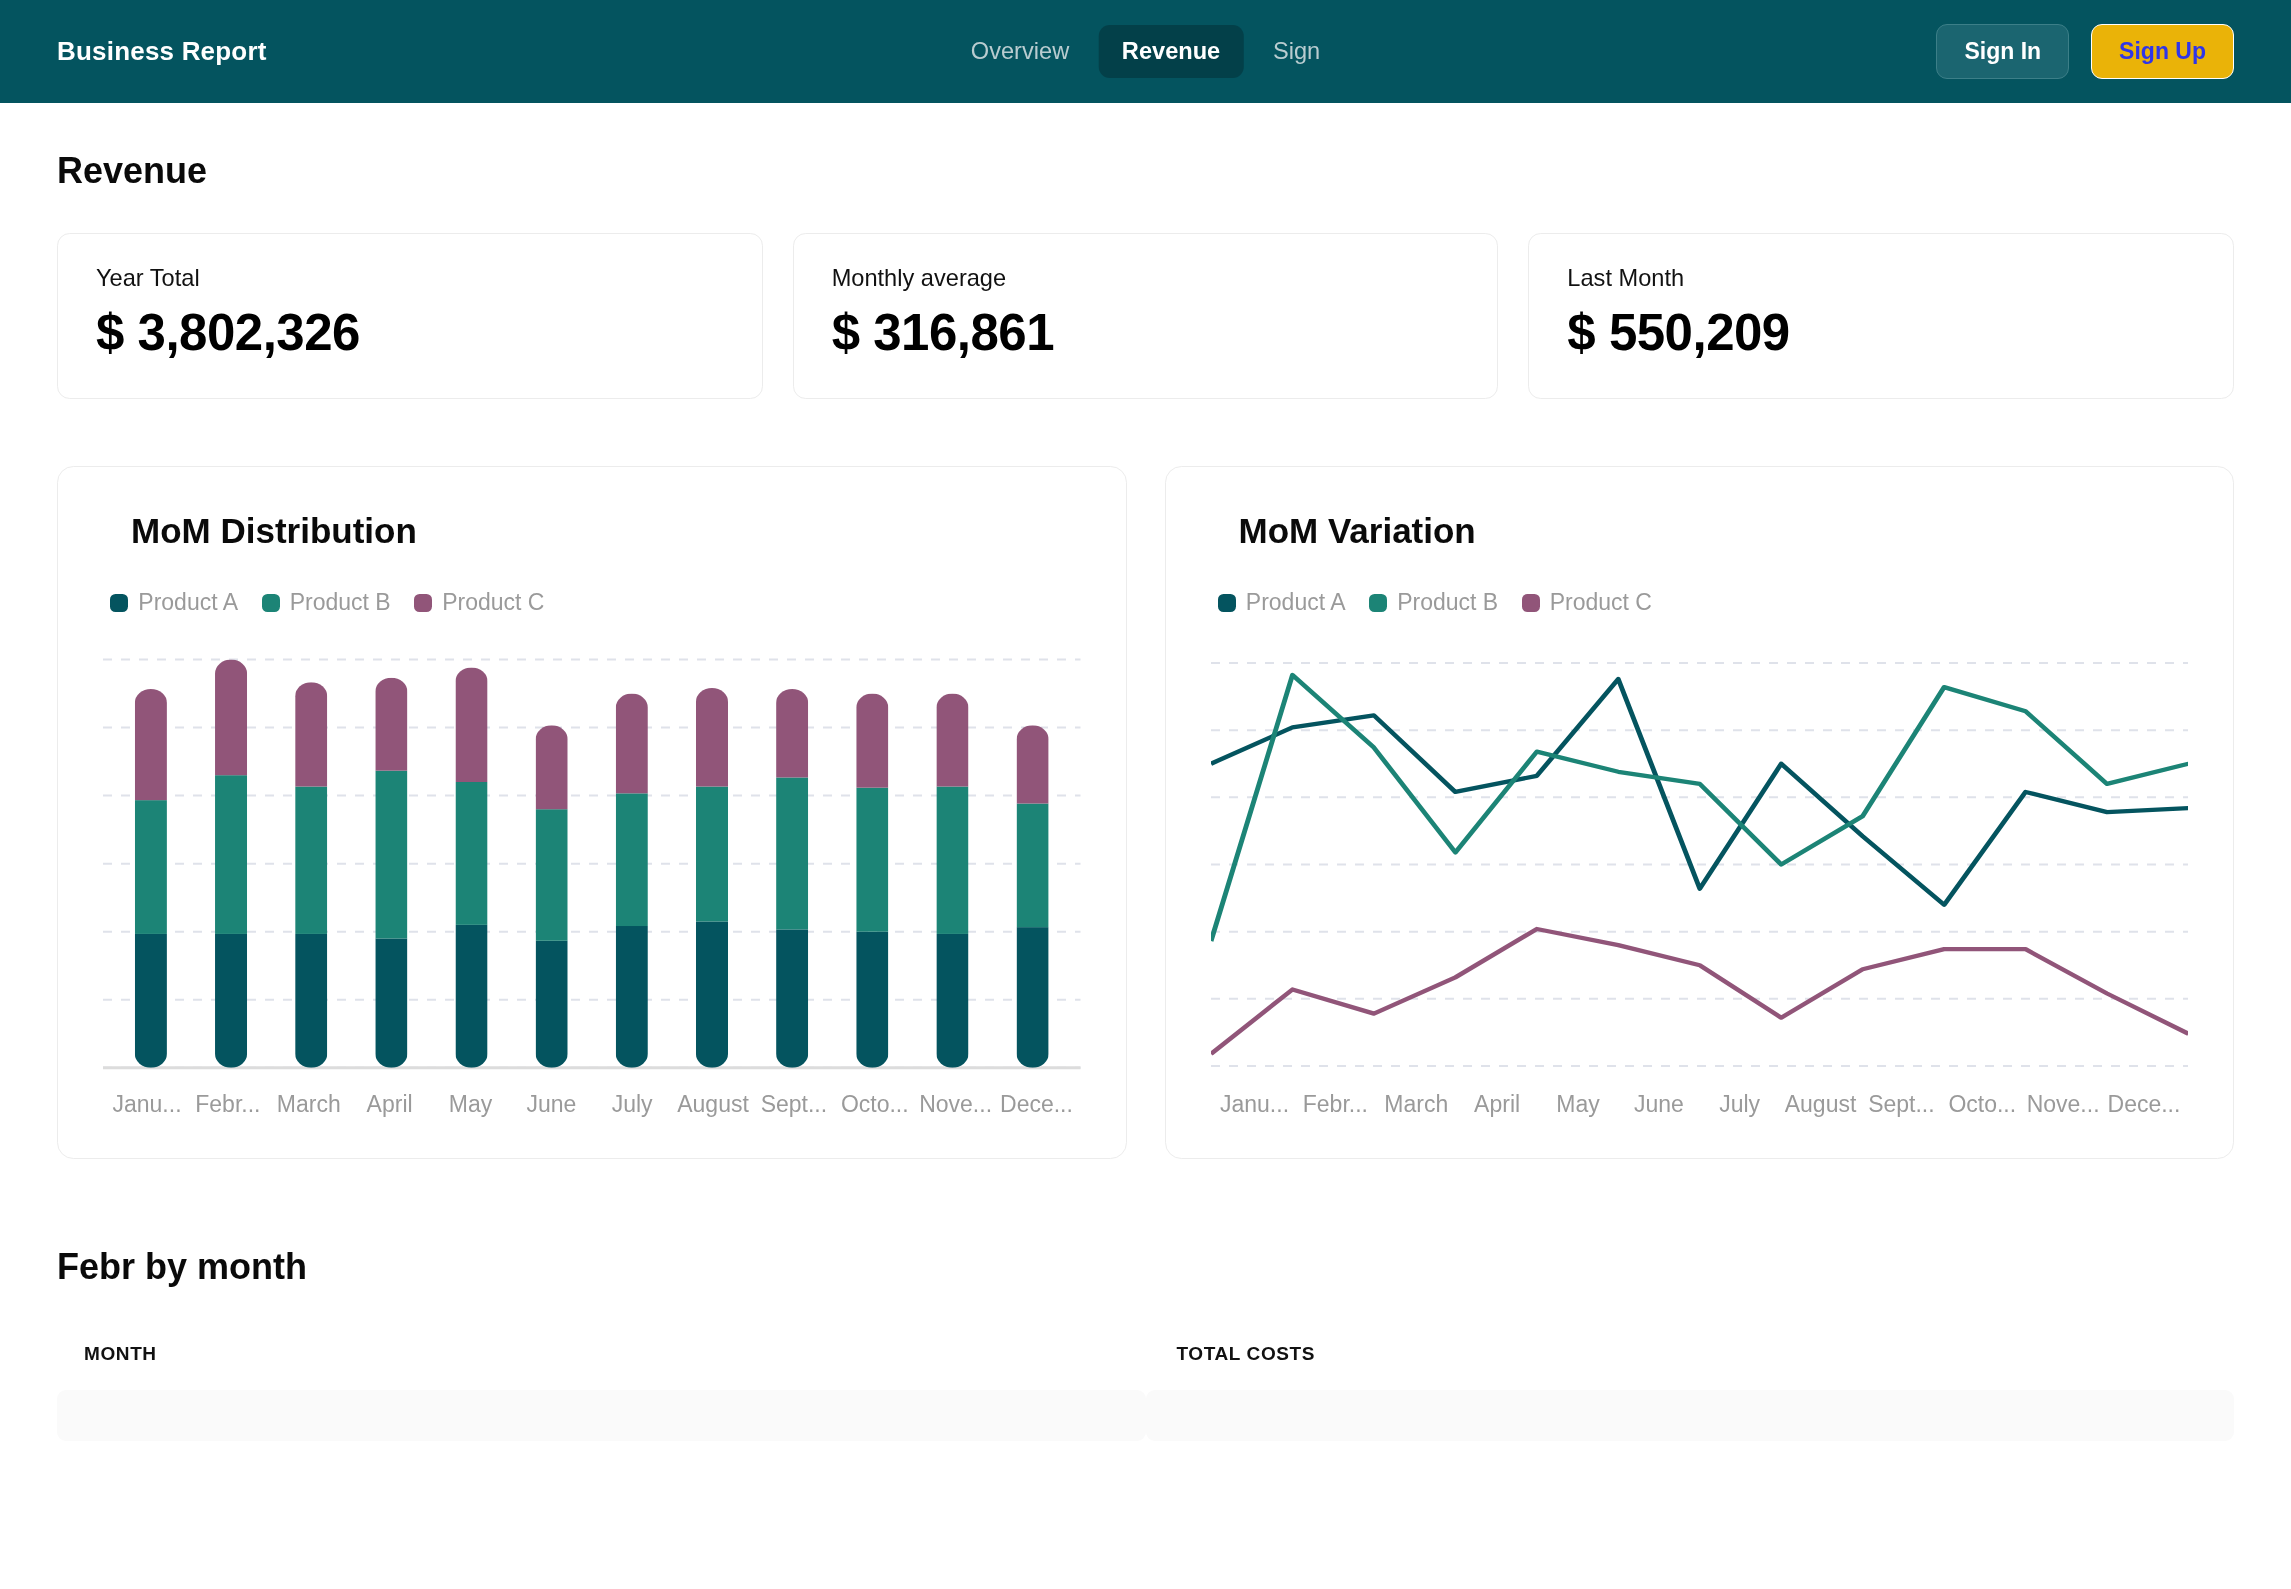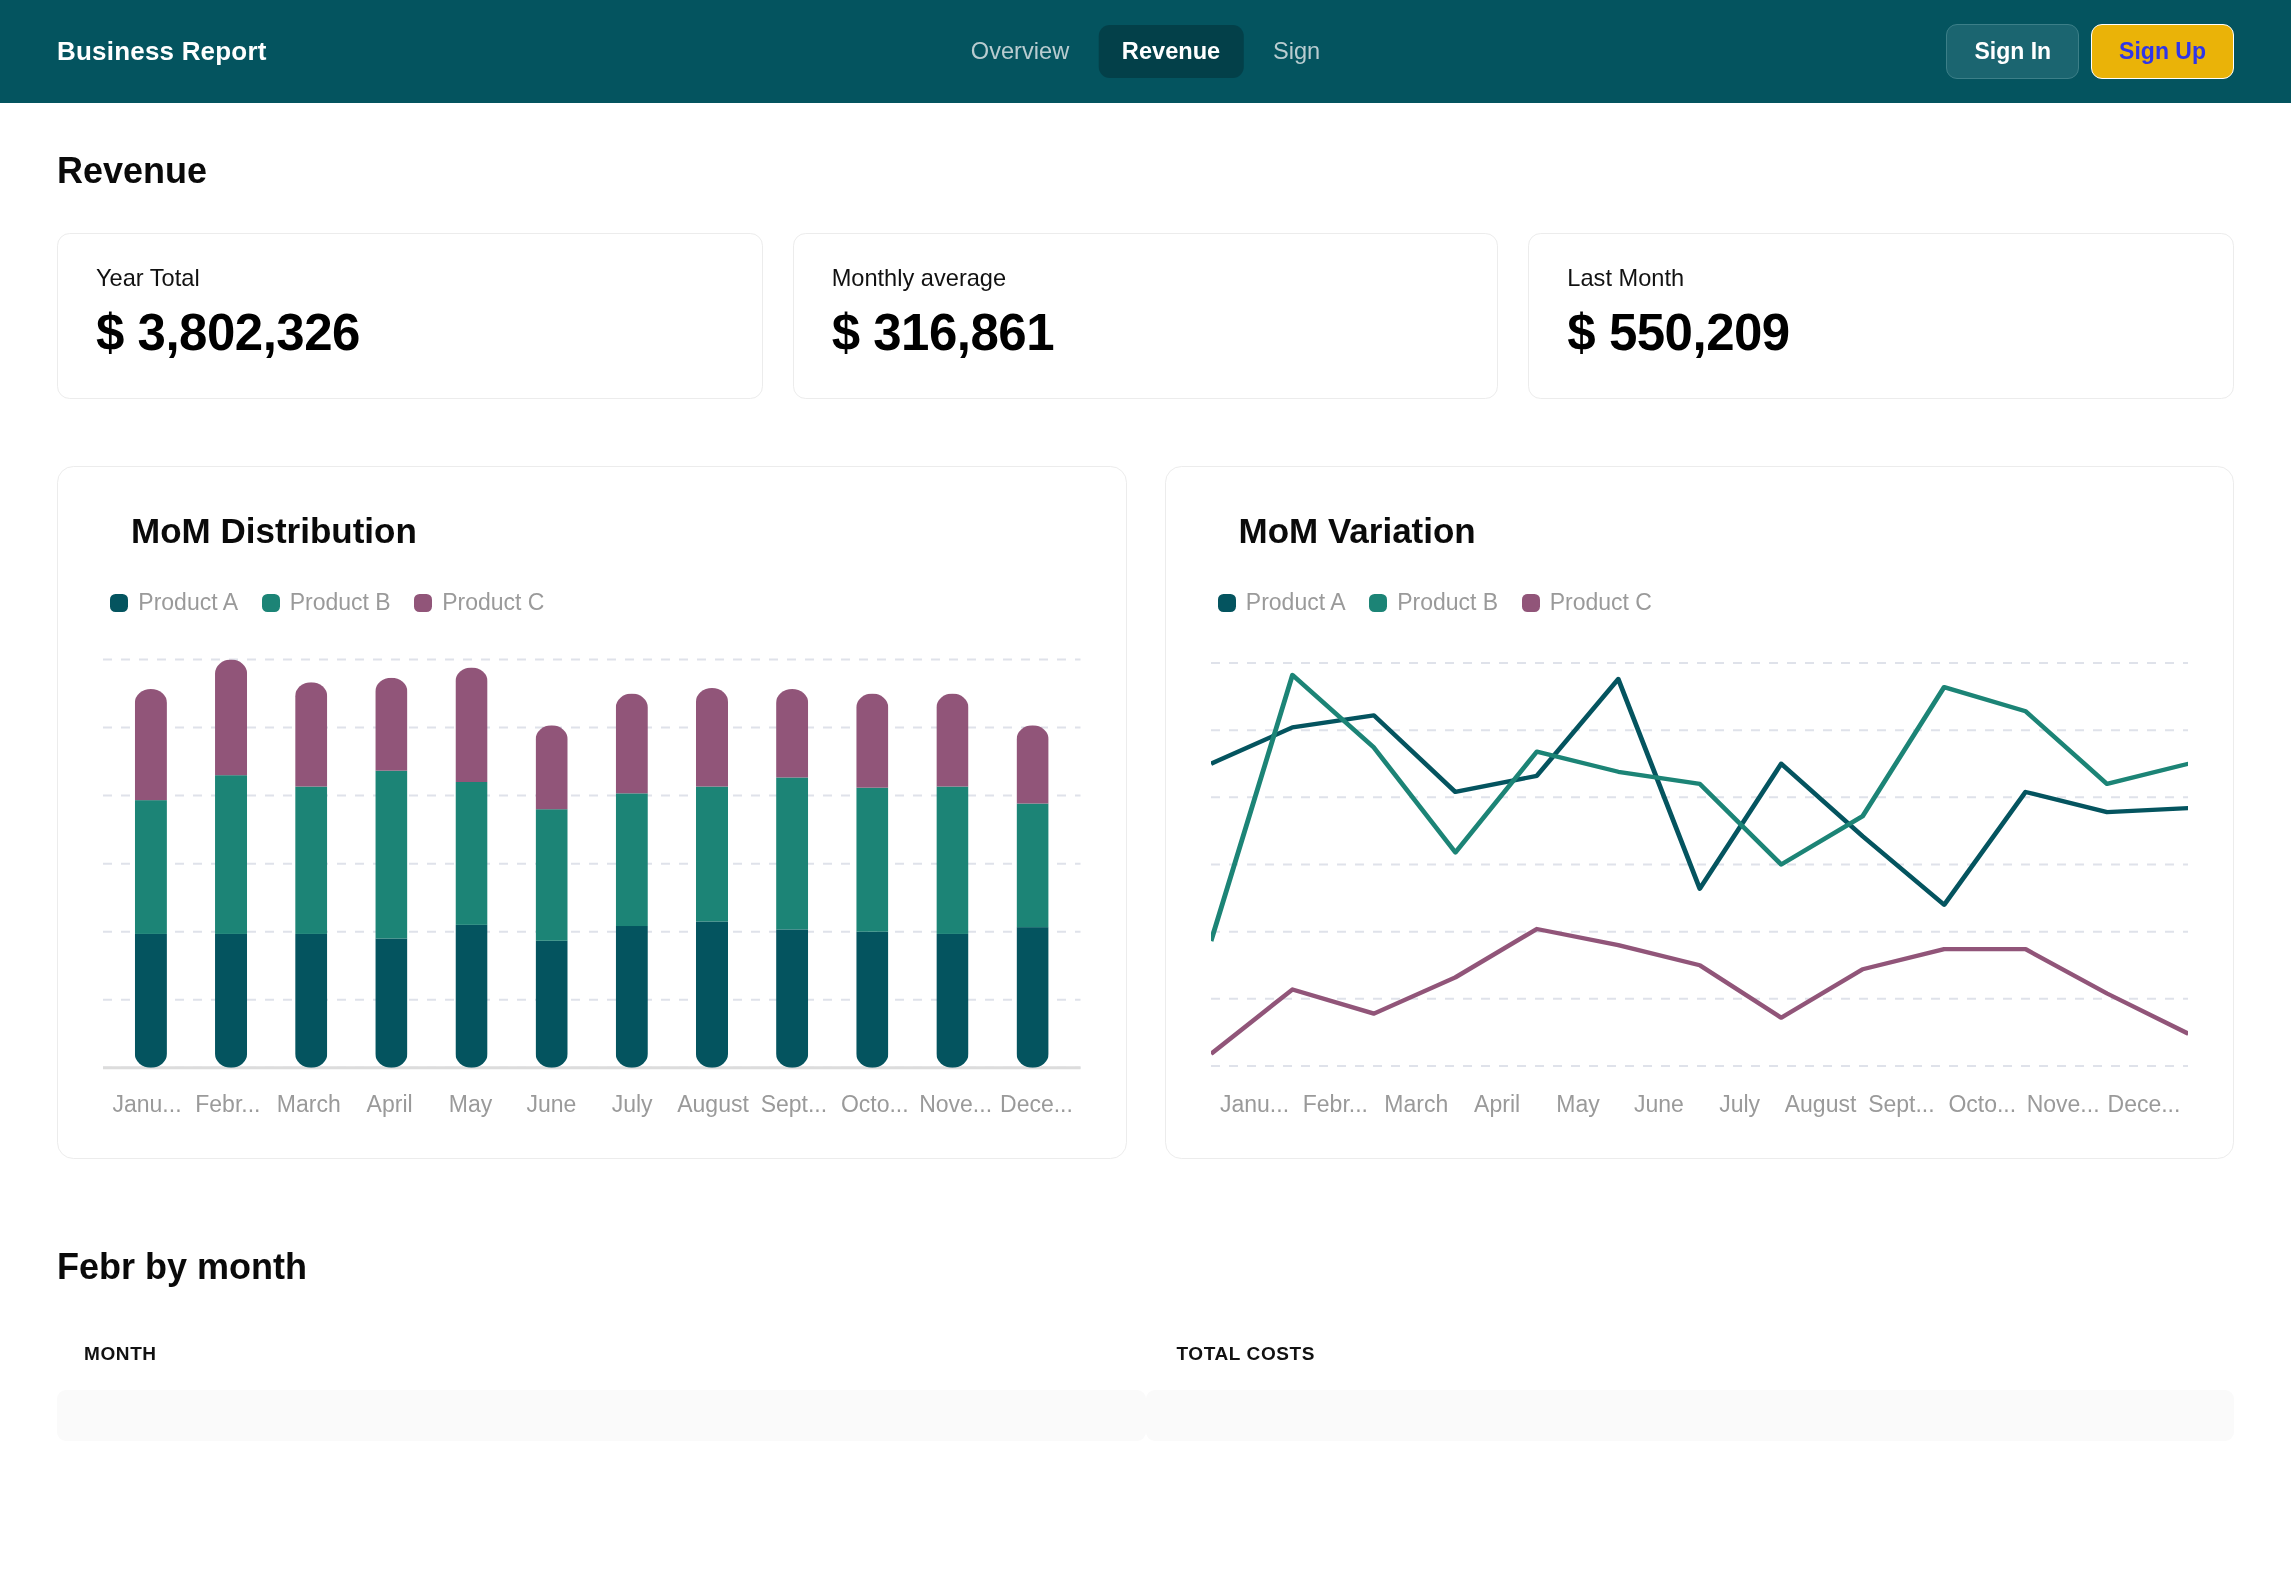--- a/index.html
+++ b/index.html
@@ -43,21 +43,21 @@
   }
   .nav-tab.active {
     background: #034049;
     color: #ffffff;
     font-weight: bold;
   }
   .auth {
     margin-left: auto;
     display: flex;
     align-items: center;
-    gap: 12px;
+    gap: 22px;
   }
   .btn-signin {
     background: #1b6570;
     border: 0.9px solid #3c7f88;
     color: #ffffff;
     font-size: 23px;
     font-weight: bold;
     padding: 12.7px 27px;
     border-radius: 11px;
     cursor: pointer;

